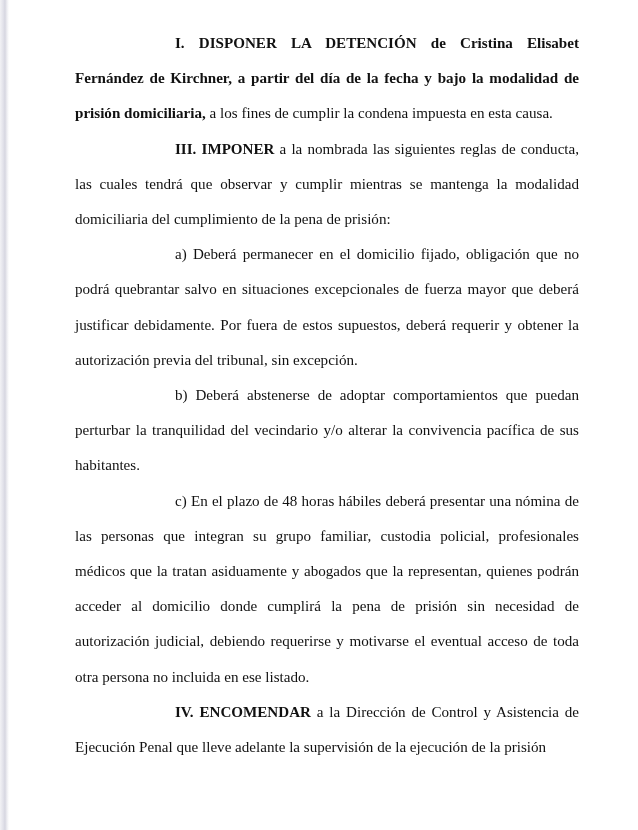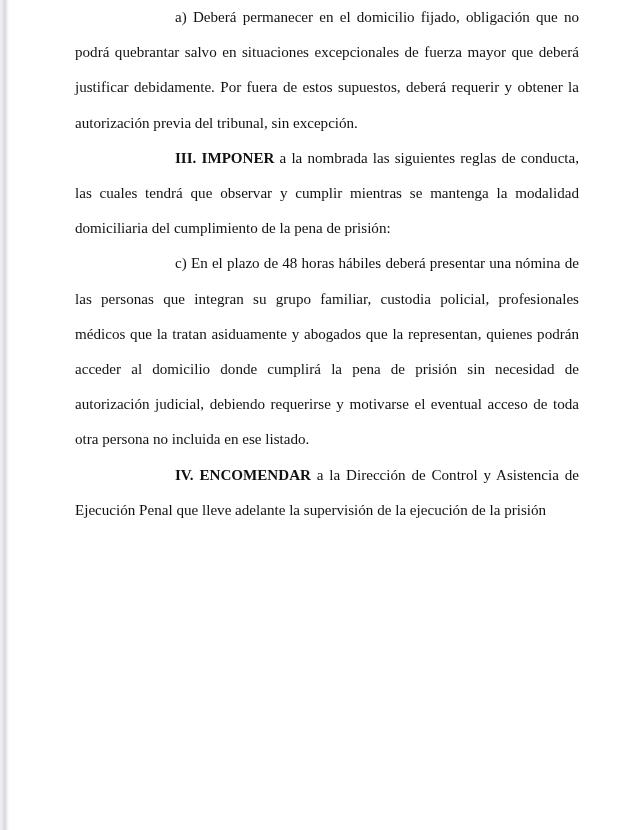--- a/index.html
+++ b/index.html
@@ -75,30 +75,36 @@
 </style>
 </head>
 <body>
 
 <div class="page">
 
   <div class="page-edge"></div>
 
   <div class="text-column">
 
+    <p class="para first">
+      <b class="lead">I. DISPONER LA DETENCIÓN de Cristina Elisabet Fernández de Kirchner, a partir del día de la fecha y bajo la modalidad de prisión domiciliaria,</b><span> a los fines de cumplir la condena impuesta en esta causa.</span>
+    </p>
 
+
+    <p class="para">
+      <b class="lead">III. IMPONER</b><span> a la nombrada las siguientes reglas de conducta, las cuales tendrá que observar y cumplir mientras se mantenga la modalidad domiciliaria del cumplimiento de la pena de prisión:</span>
+    </p>
 
     <p class="para">
       <span>a) Deberá permanecer en el domicilio fijado, obligación que no podrá quebrantar salvo en situaciones excepcionales de fuerza mayor que deberá justificar debidamente. Por fuera de estos supuestos, deberá requerir y obtener la autorización previa del tribunal, sin excepción.</span>
     </p>
 
     <p class="para">
-      <b class="lead">III. IMPONER</b><span> a la nombrada las siguientes reglas de conducta, las cuales tendrá que observar y cumplir mientras se mantenga la modalidad domiciliaria del cumplimiento de la pena de prisión:</span>
+      <span>b) Deberá abstenerse de adoptar comportamientos que puedan perturbar la tranquilidad del vecindario y/o alterar la convivencia pacífica de sus habitantes.</span>
     </p>
-
 
     <p class="para">
       <span>c) En el plazo de 48 horas hábiles deberá presentar una nómina de las personas que integran su grupo familiar, custodia policial, profesionales médicos que la tratan asiduamente y abogados que la representan, quienes podrán acceder al domicilio donde cumplirá la pena de prisión sin necesidad de autorización judicial, debiendo requerirse y motivarse el eventual acceso de toda otra persona no incluida en ese listado.</span>
     </p>
 
     <p class="para clipped">
       <b class="lead">IV. ENCOMENDAR</b><span> a la Dirección de Control y Asistencia de Ejecución Penal que lleve adelante la supervisión de la ejecución de la prisión</span>
     </p>
 
   </div>

